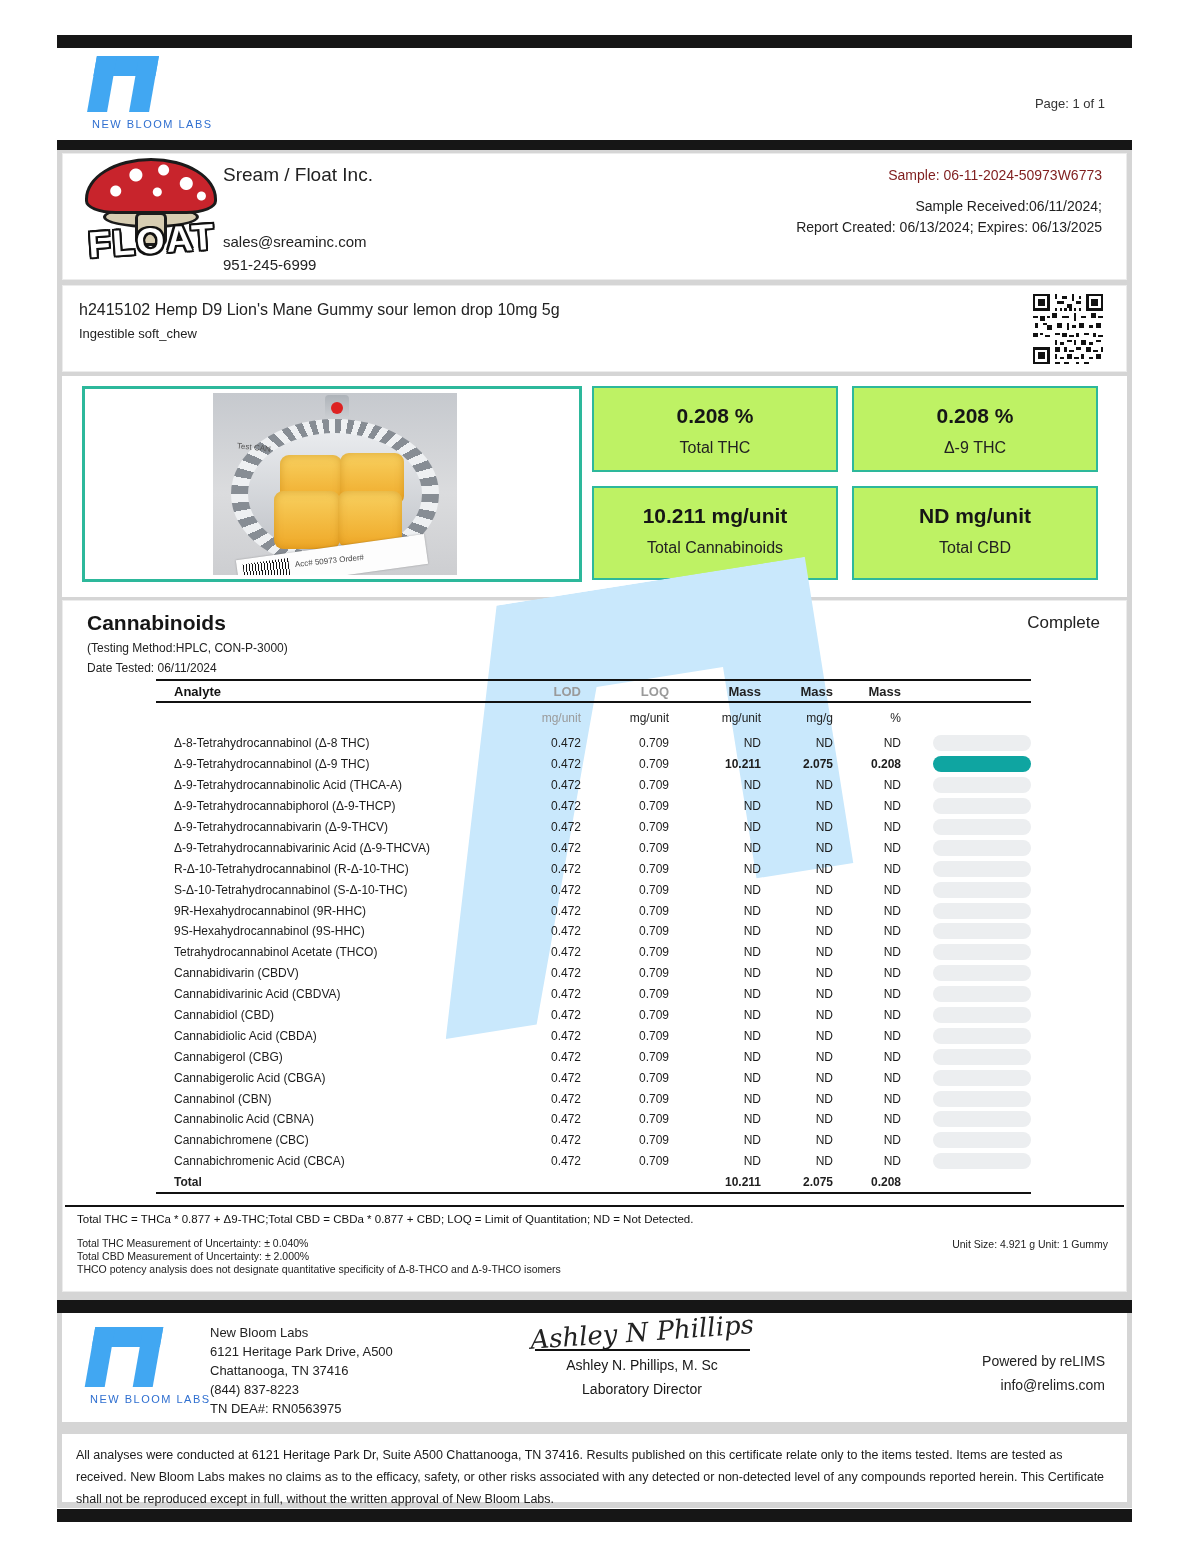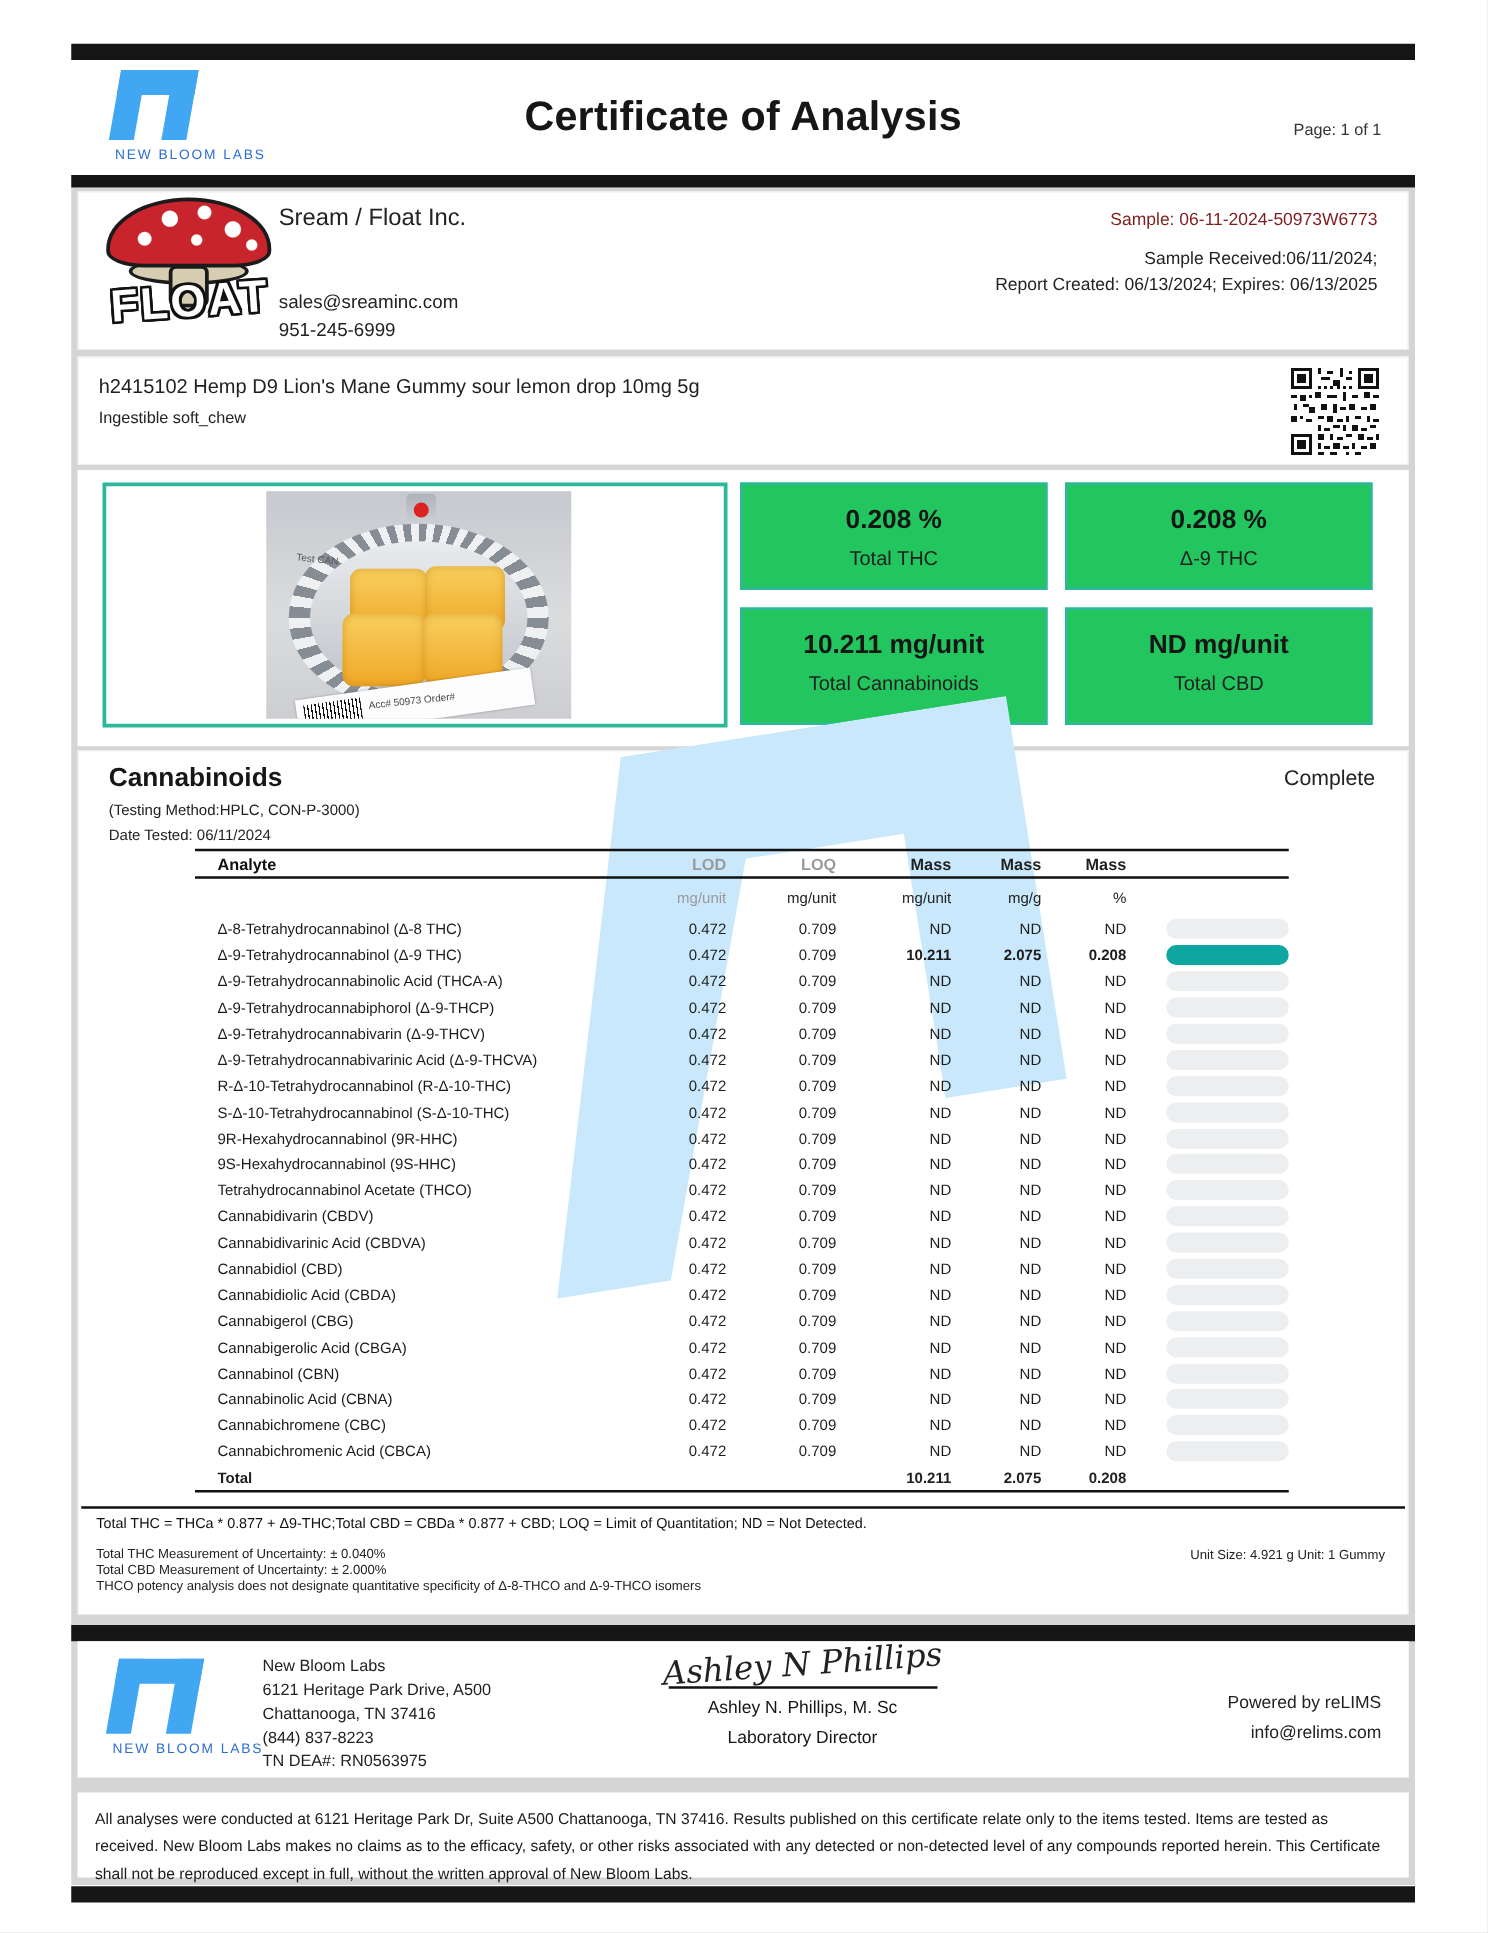--- a/index.html
+++ b/index.html
@@ -64,21 +64,21 @@
   .tray-in{position:absolute;left:17px;top:14px;width:174px;height:122px;border-radius:50%;background:linear-gradient(180deg,#e9ebee,#bfc2c7);}
   .gummy{position:absolute;border-radius:9px;background:linear-gradient(180deg,#f8d05f,#efa827);box-shadow:inset 0 0 8px rgba(180,110,0,.45);}
   .g1{left:32px;top:22px;width:62px;height:52px;}
   .g2{left:92px;top:20px;width:64px;height:52px;}
   .g3{left:26px;top:58px;width:66px;height:58px;}
   .g4{left:90px;top:58px;width:64px;height:56px;}
   .tray-label{position:absolute;left:6px;top:128px;width:190px;height:30px;background:#fdfdfd;transform:rotate(-8deg);box-shadow:0 0 2px rgba(0,0,0,.3);}
   .tray-barcode{position:absolute;left:6px;top:5px;width:46px;height:18px;background:repeating-linear-gradient(90deg,#111 0 1px,#fff 1px 3px);}
   .tray-acc{position:absolute;left:58px;top:9px;font-size:8px;color:#444;transform:rotate(2deg);white-space:nowrap;}
   .tray-can{position:absolute;left:6px;top:24px;font-size:8px;color:#555;transform:rotate(6deg);}
-  .rbox{position:absolute;border:2px solid var(--accent_green);background:#22c55e;text-align:center;}
+  .rbox{position:absolute;border:2px solid var(--accent_green);background:#bef264;text-align:center;}
   .rbox .v{font-size:21px;font-weight:700;color:#161616;margin-top:16px;}
   .rbox .l{font-size:16px;color:#222;margin-top:11px;}
   .rb1{left:530px;top:10px;width:246px;height:86px;}
   .rb2{left:790px;top:10px;width:246px;height:86px;}
   .rb3{left:530px;top:110px;width:246px;height:94px;}
   .rb4{left:790px;top:110px;width:246px;height:94px;}
 
   
   .watermark{position:absolute;left:348px;top:-14px;width:440px;height:430px;transform:rotate(-9deg);z-index:0;}
   .cb-title{position:absolute;left:24px;top:10px;font-size:21px;font-weight:700;color:#161616;z-index:1;}
@@ -124,21 +124,20 @@
 <div id="page">
 
   <div class="backdrop"></div>
   <div class="blackbar" style="top:35px;height:13px;"></div>
 
   <div class="card" style="top:48px;height:92px;border:none;">
     <div class="nbl" style="left:30px;top:8px;">
       <div class="nbl-mark"></div>
       <div class="nbl-text">NEW BLOOM LABS</div>
     </div>
-    <div class="hdr-title">Certificate of Analysis</div>
     <div class="hdr-page">Page: 1 of 1</div>
   </div>
   <div class="blackbar" style="top:140px;height:10px;"></div>
 
   <div class="card" style="top:153px;height:127px;">
     <div class="mushroom">
       <div class="m-gills"></div>
       <div class="m-stem"></div>
       <div class="m-cap"></div>
       <div class="m-float">FLOAT</div>

